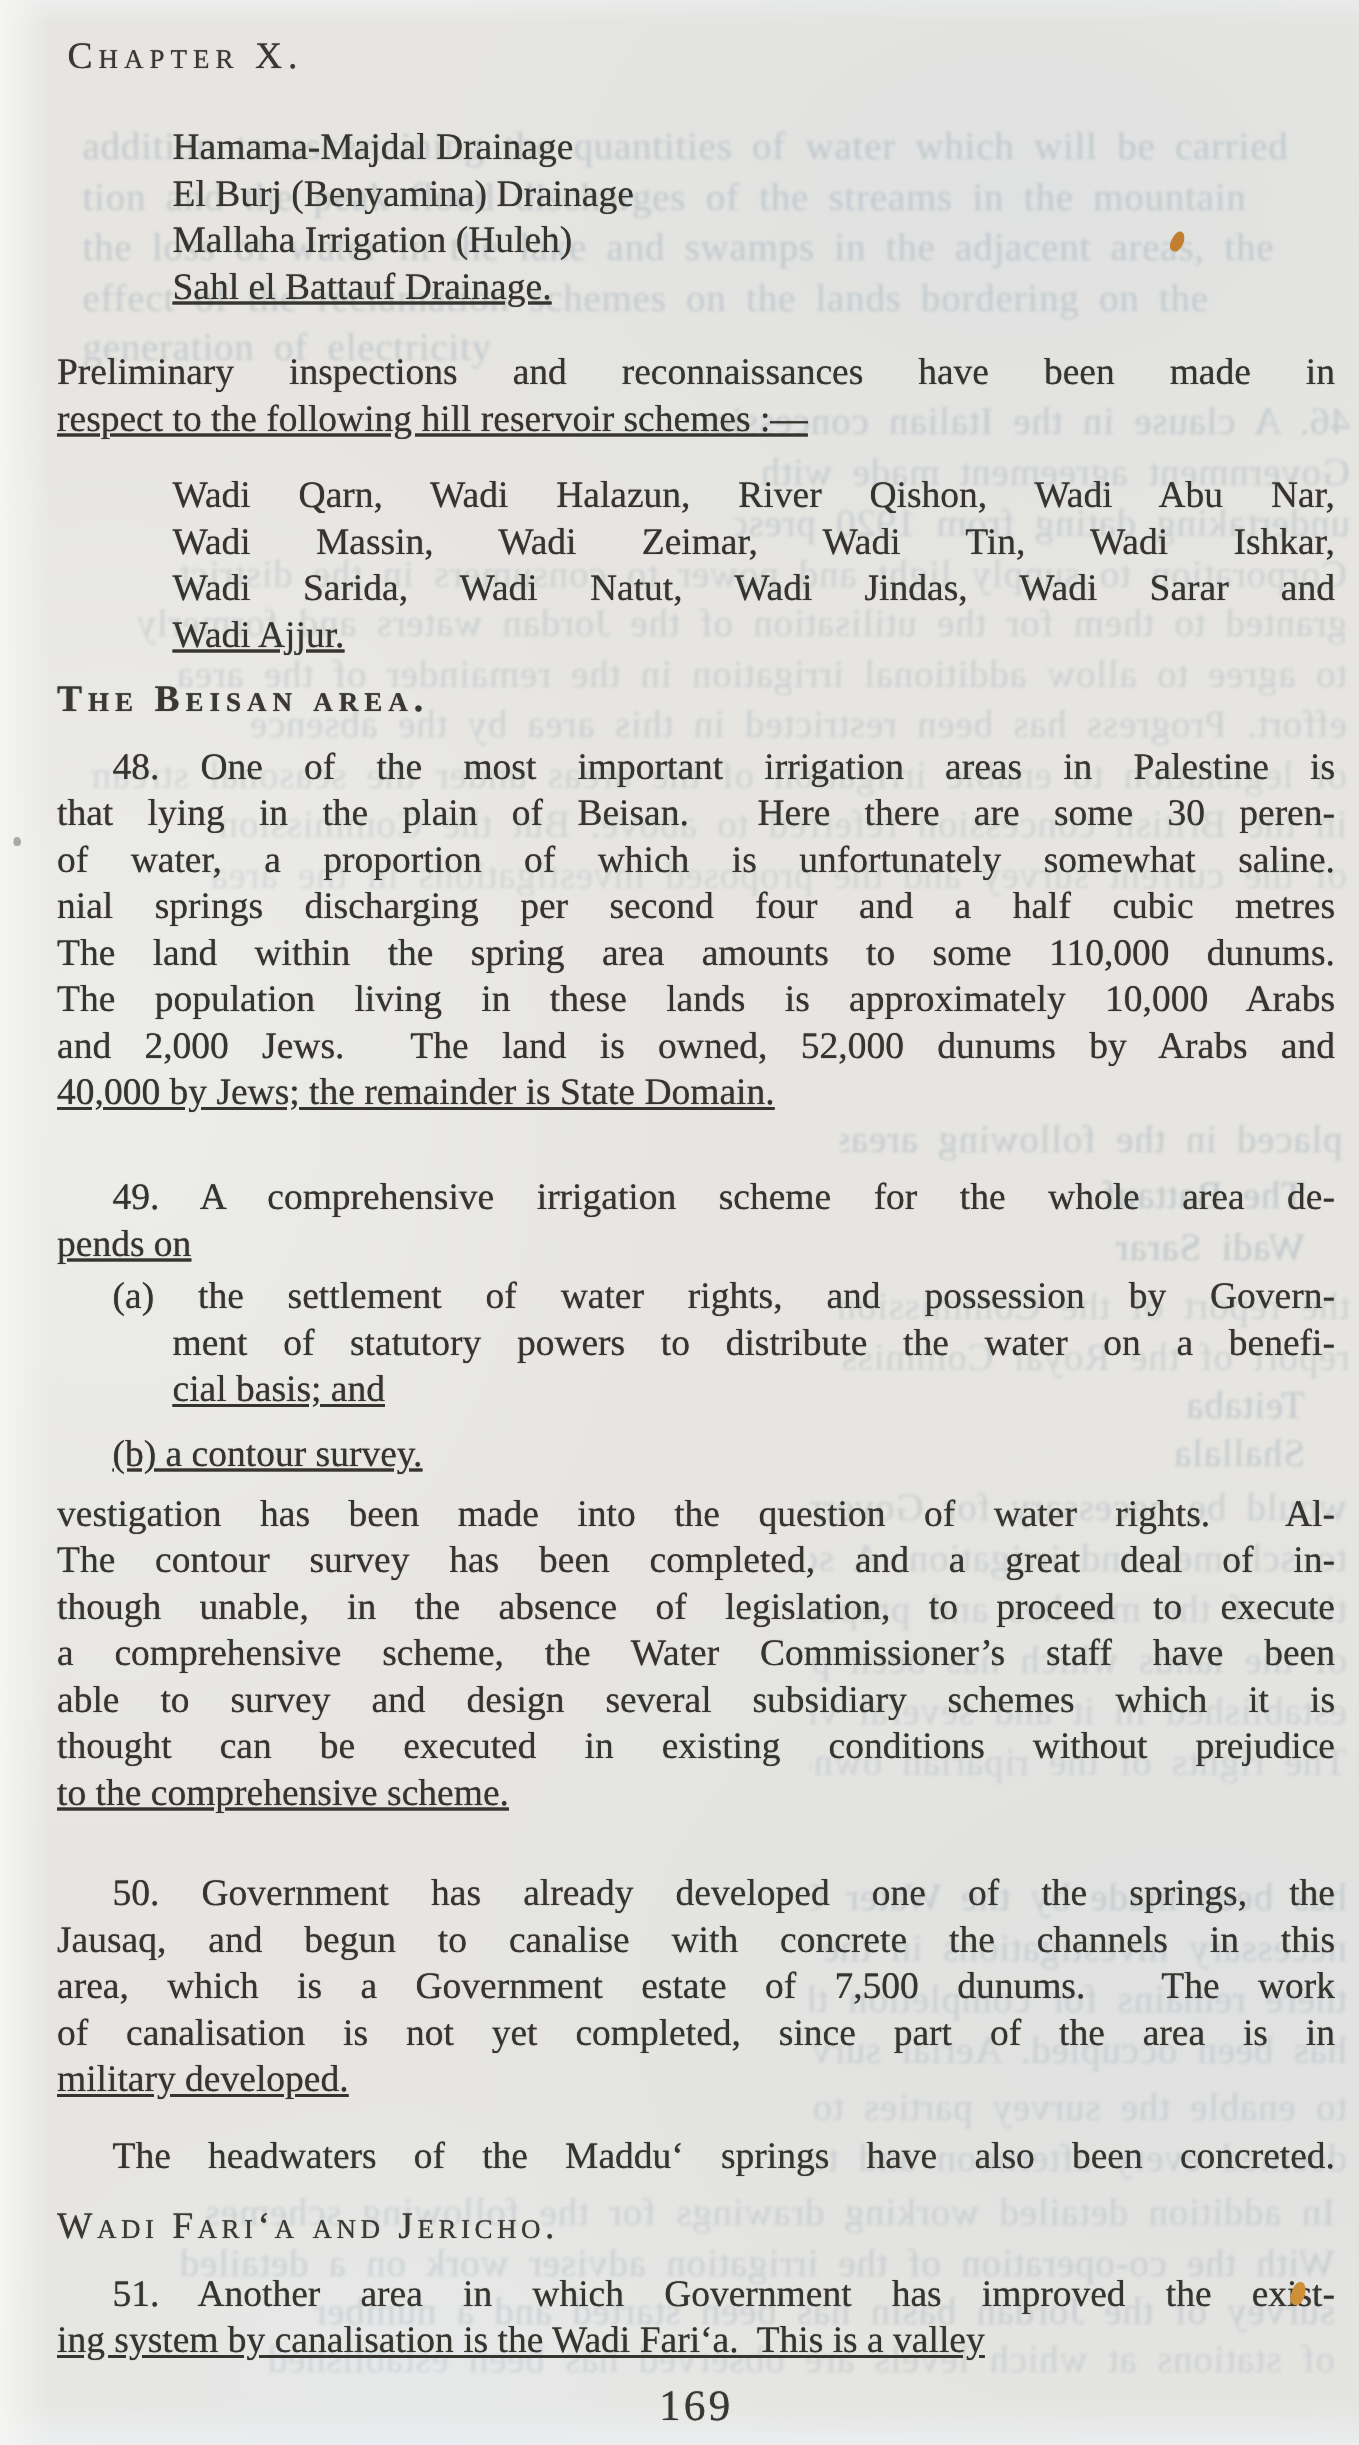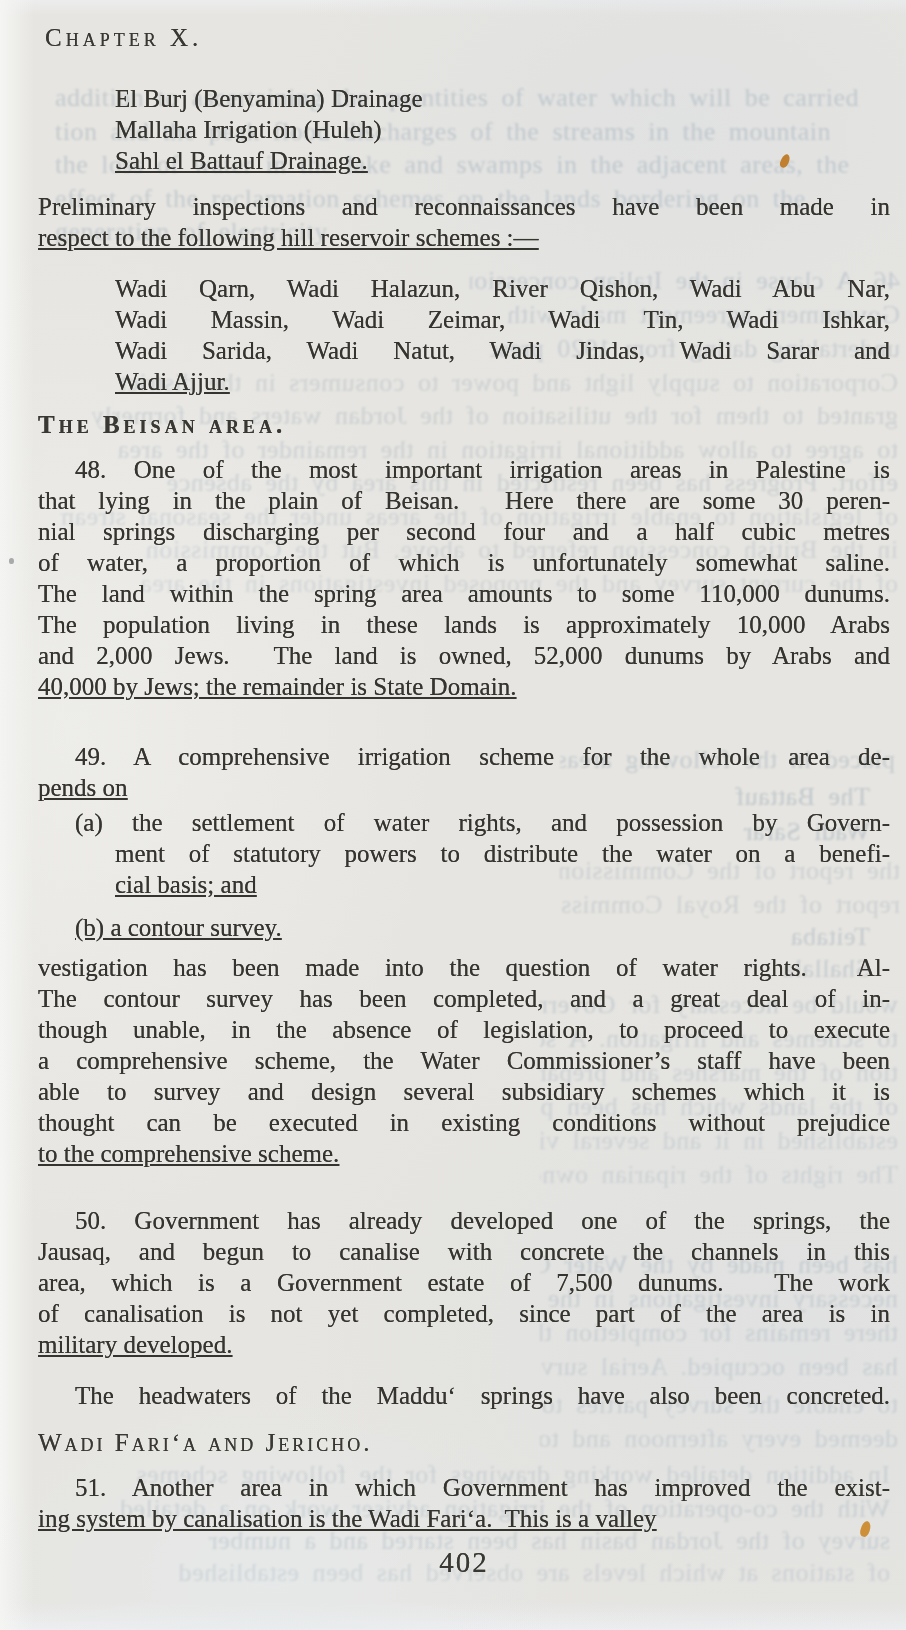--- a/index.html
+++ b/index.html
@@ -44,21 +44,21 @@
   .tl{text-align:justify;text-align-last:justify;}
   .tl.last{text-align-last:left;text-decoration:underline;}
   .plain .tl{text-align:left;text-align-last:left;}
   .heading{
     font-variant:small-caps;
     letter-spacing:4px;
     color:#3a3833;
   }
   .chapter   {margin:22px 0 0 7px;}
   .list1     {margin:30px 0 0 77px;}
-  .intro     {margin-top:15px;}
+  .intro     {margin-top:26px;}
   .wlist     {margin-top:20px;margin-left:77px;}
   .h-beisan  {margin-top:12px;font-weight:bold;}
   .p48       {margin-top:14px;}
   .p49       {margin-top:39px;}
   .ia        {margin-top:4px;padding-left:77px;}
   .ia .tl:first-child{margin-left:-40px;}
   .ib        {margin-top:12px;padding-left:77px;}
   .ib .tl:first-child{margin-left:-40px;}
   .pc        {margin-top:9px;}
   .p50       {margin-top:36px;}
@@ -115,20 +115,21 @@
       <div class="ghost mir" style="left: 60px; top: 1494px; width: 830px; opacity: 0.32; color: rgb(147, 164, 178);">With the co-operation of the irrigation adviser work on a detailed</div>
       <div class="ghost mir" style="left: 60px; top: 1526px; width: 830px; opacity: 0.32; color: rgb(147, 164, 178);">survey of the Jordan basin has been started and a number</div>
       <div class="ghost mir" style="left: 60px; top: 1558px; width: 830px; opacity: 0.28; color: rgb(147, 164, 178);">of stations at which levels are observed has been established</div>
     </div>
 
   <div class="textlayer">
 
     <div class="heading chapter">Chapter X.</div>
 
     <div class="list1 plain">
+        <div class="tl">Hamama-Majdal Drainage</div>
         <div class="tl">El Burj (Benyamina) Drainage</div>
         <div class="tl">Mallaha Irrigation (Huleh)</div>
         <div class="tl last">Sahl el Battauf Drainage.</div>
       </div>
 
     <div class="intro">
         <div class="tl">Preliminary inspections and reconnaissances have been made in</div>
         <div class="tl last">respect to the following hill reservoir schemes :—</div>
       </div>
 
@@ -137,22 +138,22 @@
         <div class="tl">Wadi Massin, Wadi Zeimar, Wadi Tin, Wadi Ishkar,</div>
         <div class="tl">Wadi Sarida, Wadi Natut, Wadi Jindas, Wadi Sarar and</div>
         <div class="tl last">Wadi Ajjur.</div>
       </div>
 
     <div class="heading h-beisan">The Beisan area.</div>
 
     <div class="p48 indent">
         <div class="tl">48. One of the most important irrigation areas in Palestine is</div>
         <div class="tl">that lying in the plain of Beisan.&nbsp; Here there are some 30 peren-</div>
+        <div class="tl">of water, a proportion of which is unfortunately somewhat saline.</div>
         <div class="tl">nial springs discharging per second four and a half cubic metres</div>
-        <div class="tl">of water, a proportion of which is unfortunately somewhat saline.</div>
         <div class="tl">The land within the spring area amounts to some 110,000 dunums.</div>
         <div class="tl">The population living in these lands is approximately 10,000 Arabs</div>
         <div class="tl">and 2,000 Jews.&nbsp; The land is owned, 52,000 dunums by Arabs and</div>
         <div class="tl last">40,000 by Jews; the remainder is State Domain.</div>
       </div>
 
     <div class="p49 indent">
         <div class="tl">49. A comprehensive irrigation scheme for the whole area de-</div>
         <div class="tl last">pends on</div>
       </div>
@@ -189,20 +190,20 @@
         <div class="tl">The headwaters of the Maddu‘ springs have also been concreted.</div>
       </div>
 
     <div class="heading h-wadi">Wadi Fari‘a and Jericho.</div>
 
     <div class="p51 indent">
         <div class="tl">51. Another area in which Government has improved the exist-</div>
         <div class="tl last">ing system by canalisation is the Wadi Fari‘a.&nbsp; This is a valley</div>
       </div>
 
-    <div class="pageno">402</div>
+    <div class="pageno">169</div>
 
   </div>
 
 <div class="fleck" style="left: 781px; top: 154px; width: 8px; height: 14px; background: rgb(192, 128, 48); transform: rotate(25deg);"></div>
     <div class="fleck" style="left: 861px; top: 1521px; width: 9px; height: 16px; background: rgb(205, 144, 56); transform: rotate(18deg);"></div>
     <div class="fleck" style="left: 9px; top: 558px; width: 5px; height: 6px; background: rgb(167, 169, 171); transform: rotate(0deg);"></div>
   </div>
 
 </body></html>

